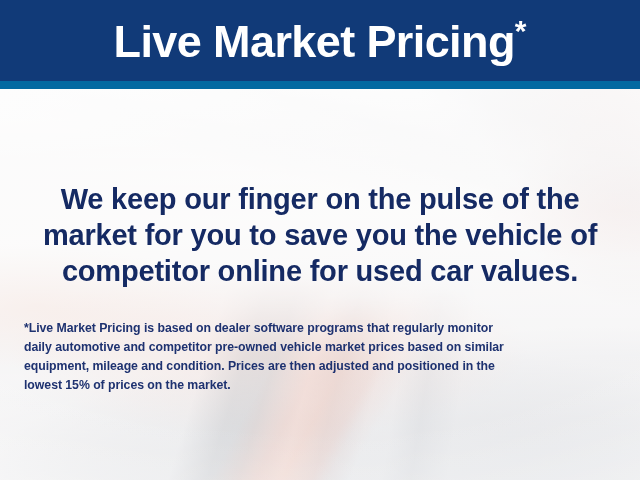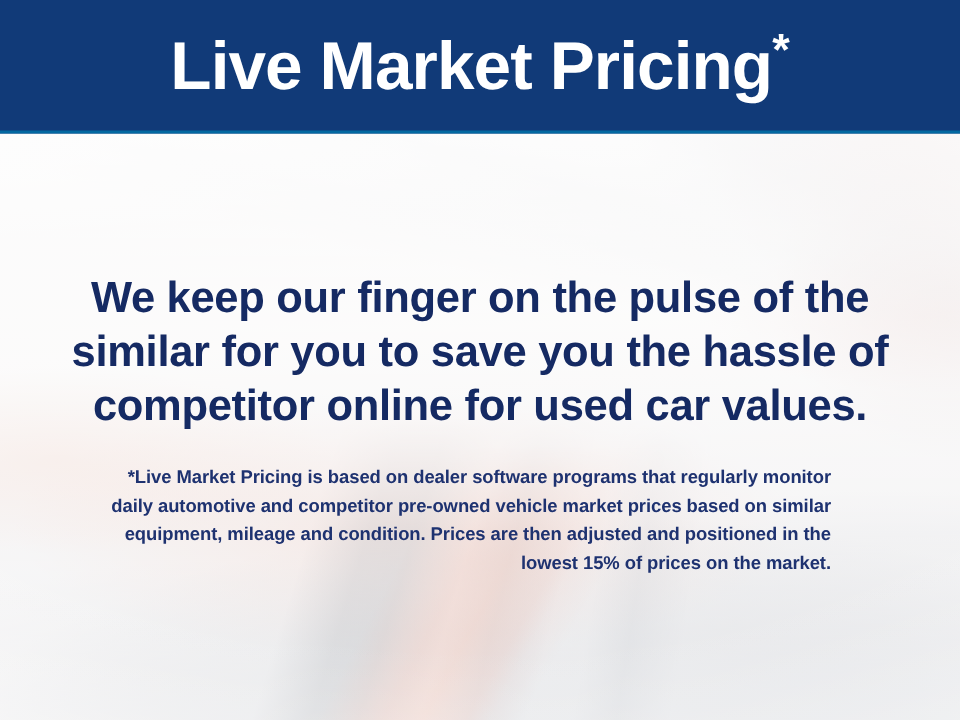--- a/index.html
+++ b/index.html
@@ -98,21 +98,21 @@
   }
 
   
   .header-bar {
     position: absolute;
     top: 0;
     left: 0;
     width: 640px;
     height: 89px;
     background: #113A78;
-    border-bottom: 2px solid #0369a1;
+    border-bottom: 8px solid #0369a1;
     box-sizing: border-box;
     display: flex;
     align-items: center;
     justify-content: center;
     z-index: 5;
   }
   .header-title {
     color: #ffffff;
     font-size: 45px;
     font-weight: bold;
@@ -146,24 +146,24 @@
     font-weight: bold;
     line-height: 36px;
     letter-spacing: -0.2px;
     padding: 0 26px;
     box-sizing: border-box;
   }
   .headline .line { display: block; white-space: nowrap; }
 
   .disclaimer {
     position: absolute;
-    top: 220px;
+    top: 230px;
     left: 0;
     width: 578px;
-    text-align: right;
+    text-align: left;
     color: #1E3270;
     font-size: 12.3px;
     font-weight: bold;
     line-height: 19px;
     letter-spacing: -0.05px;
     padding: 0 24px;
     box-sizing: border-box;
   }
   .disclaimer .line { display: block; white-space: nowrap; }
 </style>
@@ -185,21 +185,21 @@
   <div class="header-bar">
     <div class="header-title">
       <span>Live Market Pricing</span><span class="asterisk">*</span>
     </div>
   </div>
 
   <div class="content">
 
     <div class="headline">
       <span class="line">We keep our finger on the pulse of the</span>
-      <span class="line">similar for you to save you the hassle of</span>
+      <span class="line">market for you to save you the vehicle of</span>
       <span class="line">competitor online for used car values.</span>
     </div>
 
     <div class="disclaimer">
       <span class="line">*Live Market Pricing is based on dealer software programs that regularly monitor</span>
       <span class="line">daily automotive and competitor pre-owned vehicle market prices based on similar</span>
       <span class="line">equipment, mileage and condition. Prices are then adjusted and positioned in the</span>
       <span class="line">lowest 15% of prices on the market.</span>
     </div>
 

